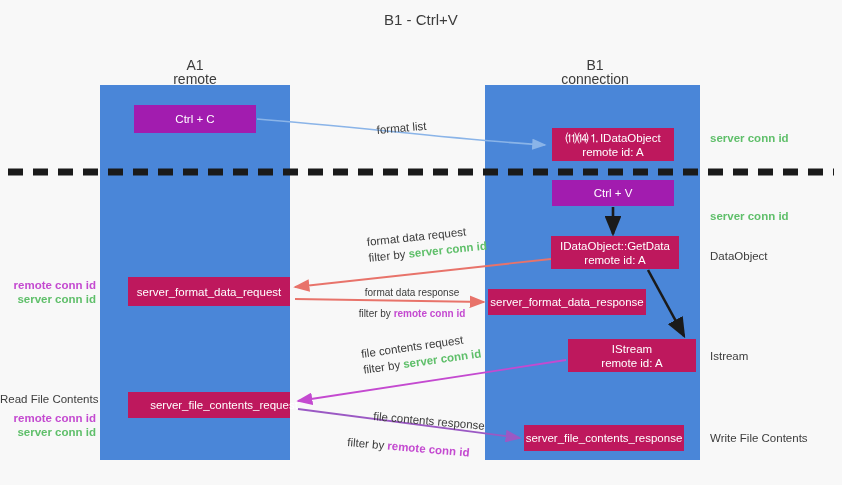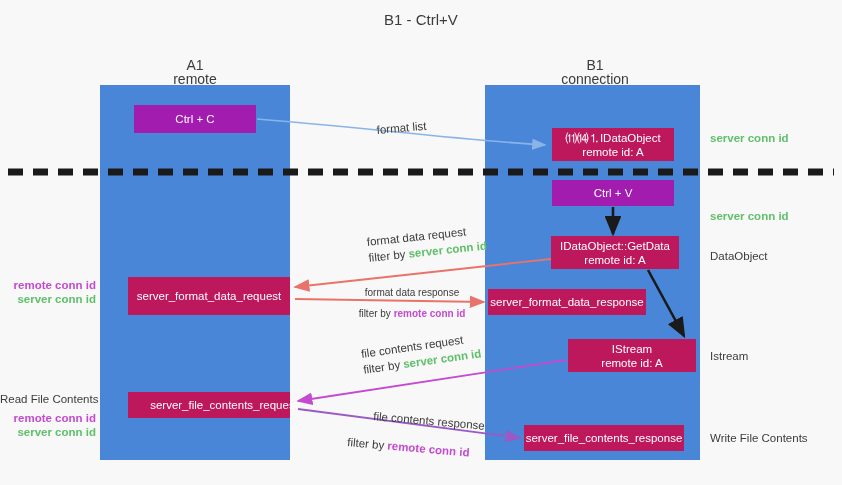--- a/index.html
+++ b/index.html
@@ -141,21 +141,21 @@
 
     <path d="M298,409 L520,438" stroke="#9b59c4" stroke-width="1.8" fill="none" marker-end="url(#ah-purple)"></path>
 
     <line x1="8" y1="172" x2="834" y2="172" stroke="#1a1a1a" stroke-width="7" stroke-dasharray="15 10" stroke-linecap="butt"></line>
   </svg>
 
   <div class="box green" style="left:134px; top:105px; width:122px; height:28px;">
     <span>Ctrl + C</span>
   </div>
 
-  <div class="box orange" style="left:128px; top:277px; width:162px; height:38px;">
+  <div class="box orange" style="left:128px; top:277px; width:162px; height:29px;">
     <span>server_format_data_request</span>
   </div>
 
   <div class="box orange" style="left:128px; top:392px; width:162px; height:26px;padding-left:36px;">
     <span>server_file_contents_request</span>
   </div>
 
   <div class="box orange" style="left:552px; top:128px; width:122px; height:33px;">
     <span>⑾⒁⒈IDataObject</span>
     <span>remote id: A</span>

